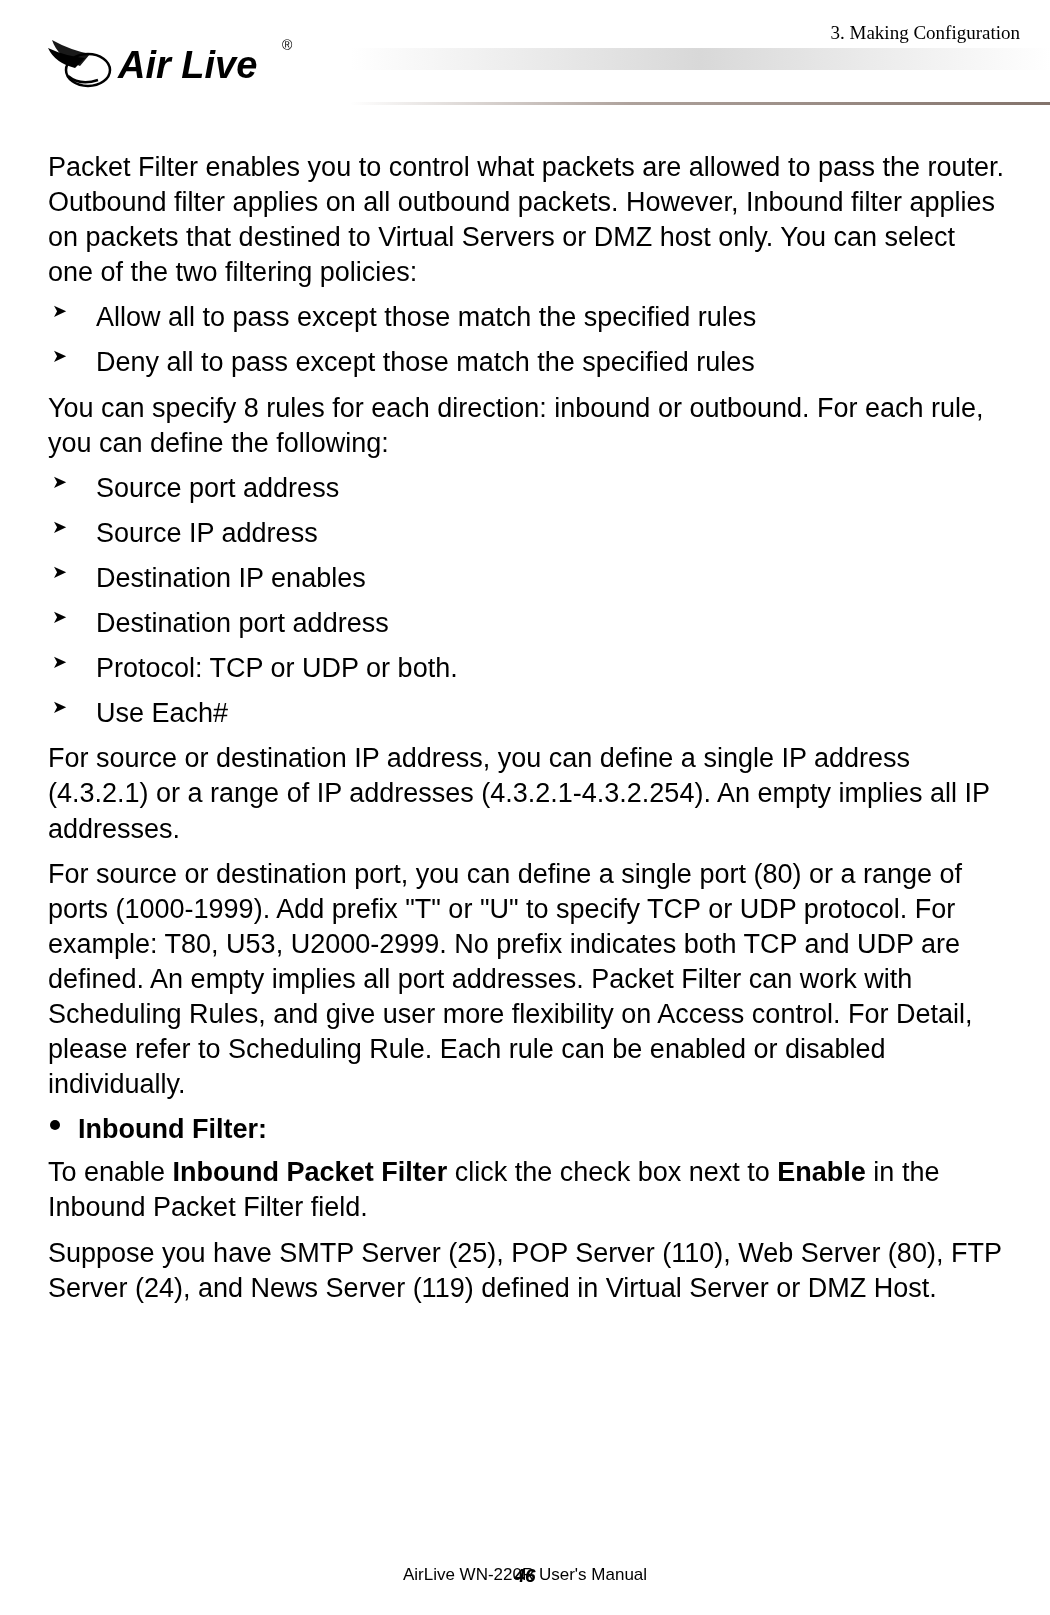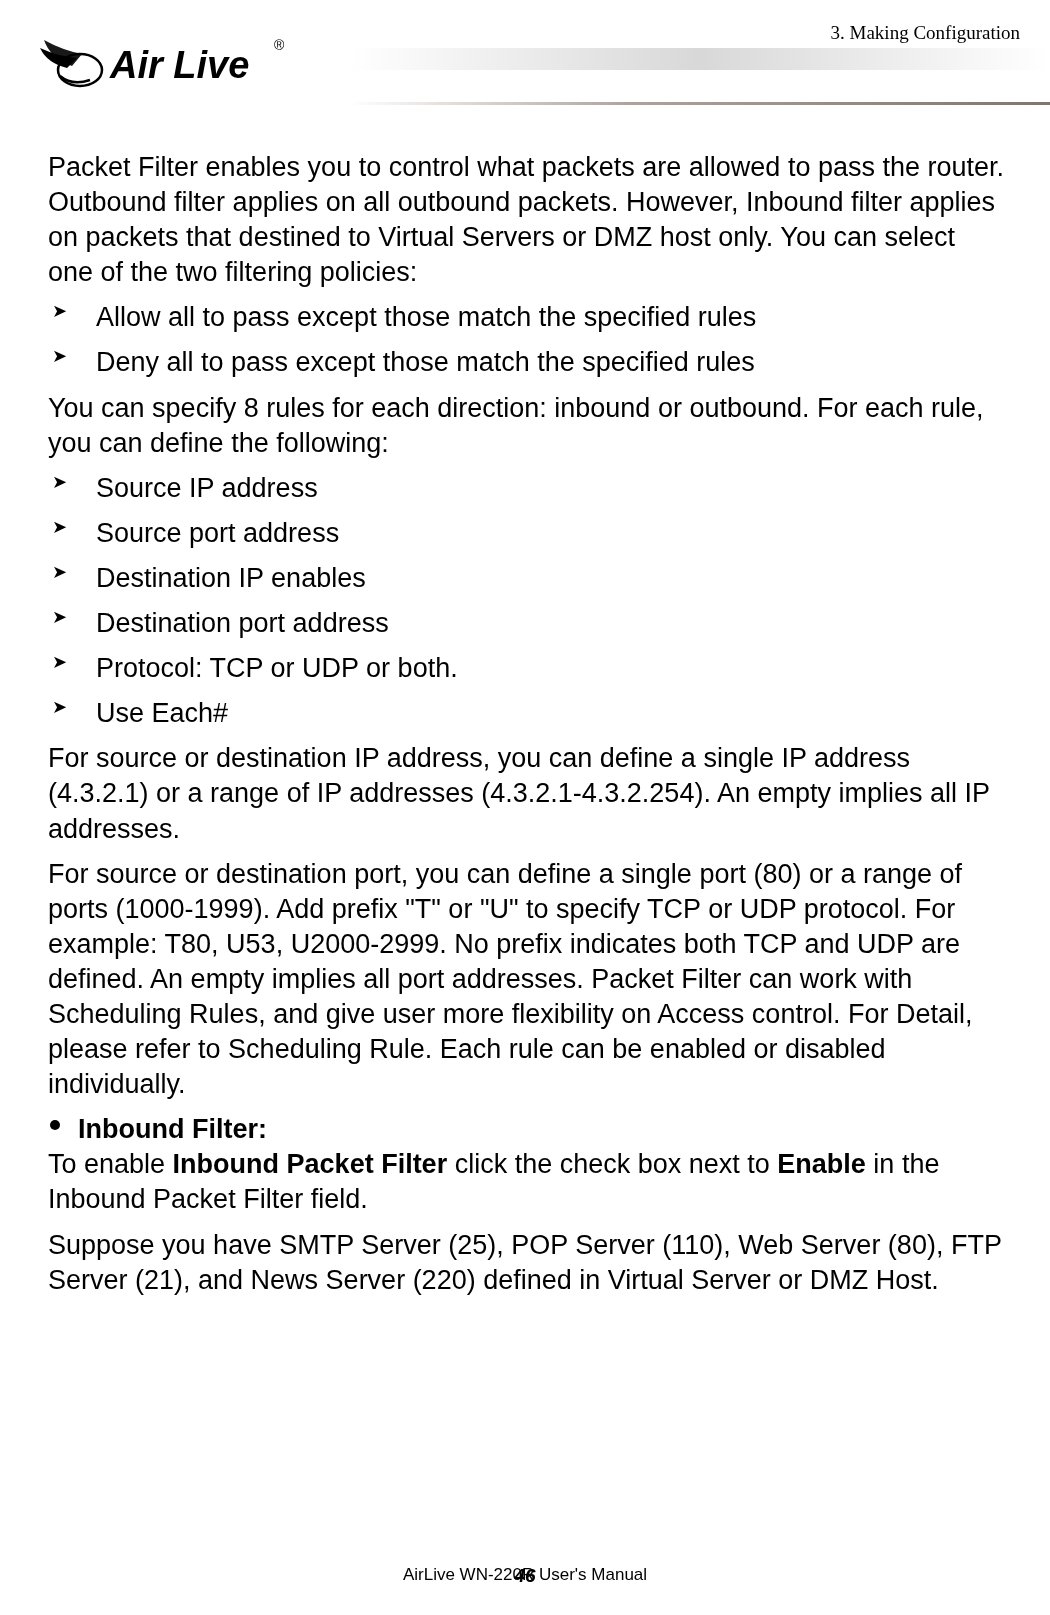--- a/index.html
+++ b/index.html
@@ -23,21 +23,21 @@
       position: absolute;
       top: 22px;
       right: 30px;
       font-size: 19px;
       color: #000;
       font-family: Liberation Serif, serif;
     }
     .logo-container {
       position: absolute;
       top: 28px;
-      left: 32px;
+      left: 40px;
     }
     .logo-svg {
       width: 260px;
       height: 75px;
     }
     .gradient-stripe {
       position: absolute;
       top: 48px;
       right: 0;
       width: 700px;
@@ -76,20 +76,21 @@
       left: 4px;
       top: 0;
       font-size: 18px;
       color: #000;
     }
     .dot-heading {
       position: relative;
       padding-left: 30px;
       font-weight: bold;
       margin-top: 10px;
+      margin-bottom: 8px;
     }
     .dot-heading::before {
       content: "";
       position: absolute;
       left: 2px;
       top: 8px;
       width: 10px;
       height: 10px;
       background: #000;
       border-radius: 50%;
@@ -141,37 +142,37 @@
   <p class="para">Packet Filter enables you to control what packets are allowed to pass the router. Outbound filter applies on all outbound packets. However, Inbound filter applies on packets that destined to Virtual Servers or DMZ host only. You can select one of the two filtering policies:</p>
 
   <ul class="bullet-list">
     <li>Allow all to pass except those match the specified rules</li>
     <li>Deny all to pass except those match the specified rules</li>
   </ul>
 
   <p class="para">You can specify 8 rules for each direction: inbound or outbound. For each rule, you can define the following:</p>
 
   <ul class="bullet-list">
+    <li>Source port address</li>
     <li>Source IP address</li>
-    <li>Source port address</li>
     <li>Destination IP enables</li>
     <li>Destination port address</li>
     <li>Protocol: TCP or UDP or both.</li>
     <li>Use Each#</li>
   </ul>
 
   <p class="para">For source or destination IP address, you can define a single IP address (4.3.2.1) or a range of IP addresses (4.3.2.1-4.3.2.254). An empty implies all IP addresses.</p>
 
   <p class="para">For source or destination port, you can define a single port (80) or a range of ports (1000-1999). Add prefix "T" or "U" to specify TCP or UDP protocol. For example: T80, U53, U2000-2999. No prefix indicates both TCP and UDP are defined. An empty implies all port addresses. Packet Filter can work with Scheduling Rules, and give user more flexibility on Access control. For Detail, please refer to Scheduling Rule. Each rule can be enabled or disabled individually.</p>
 
   <p class="dot-heading">Inbound Filter:</p>
 
   <p class="para">
     <span>To enable </span><span class="bold">Inbound Packet Filter</span><span> click the check box next to </span><span class="bold">Enable</span><span> in the Inbound Packet Filter field.</span>
   </p>
 
-  <p class="para">Suppose you have SMTP Server (25), POP Server (110), Web Server (80), FTP Server (21), and News Server (220) defined in Virtual Server or DMZ Host.</p>
+  <p class="para">Suppose you have SMTP Server (25), POP Server (110), Web Server (80), FTP Server (24), and News Server (119) defined in Virtual Server or DMZ Host.</p>
 </div>
 
 <div class="footer">
   <span>AirLive WN-220R User's Manual</span>
   <span class="footer-center">46</span>
 </div>
 
 </body></html>

